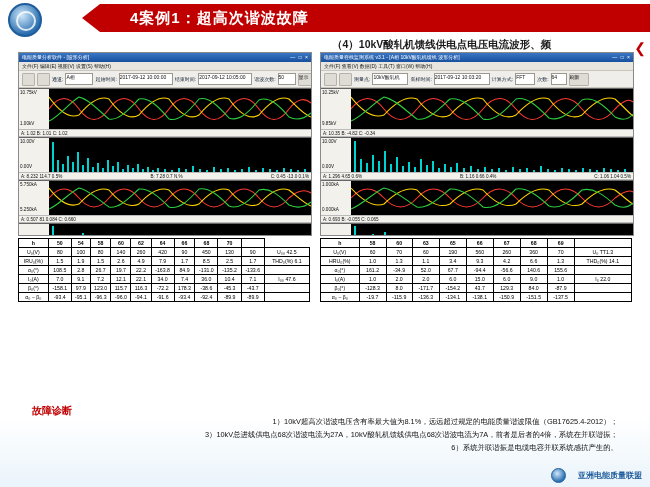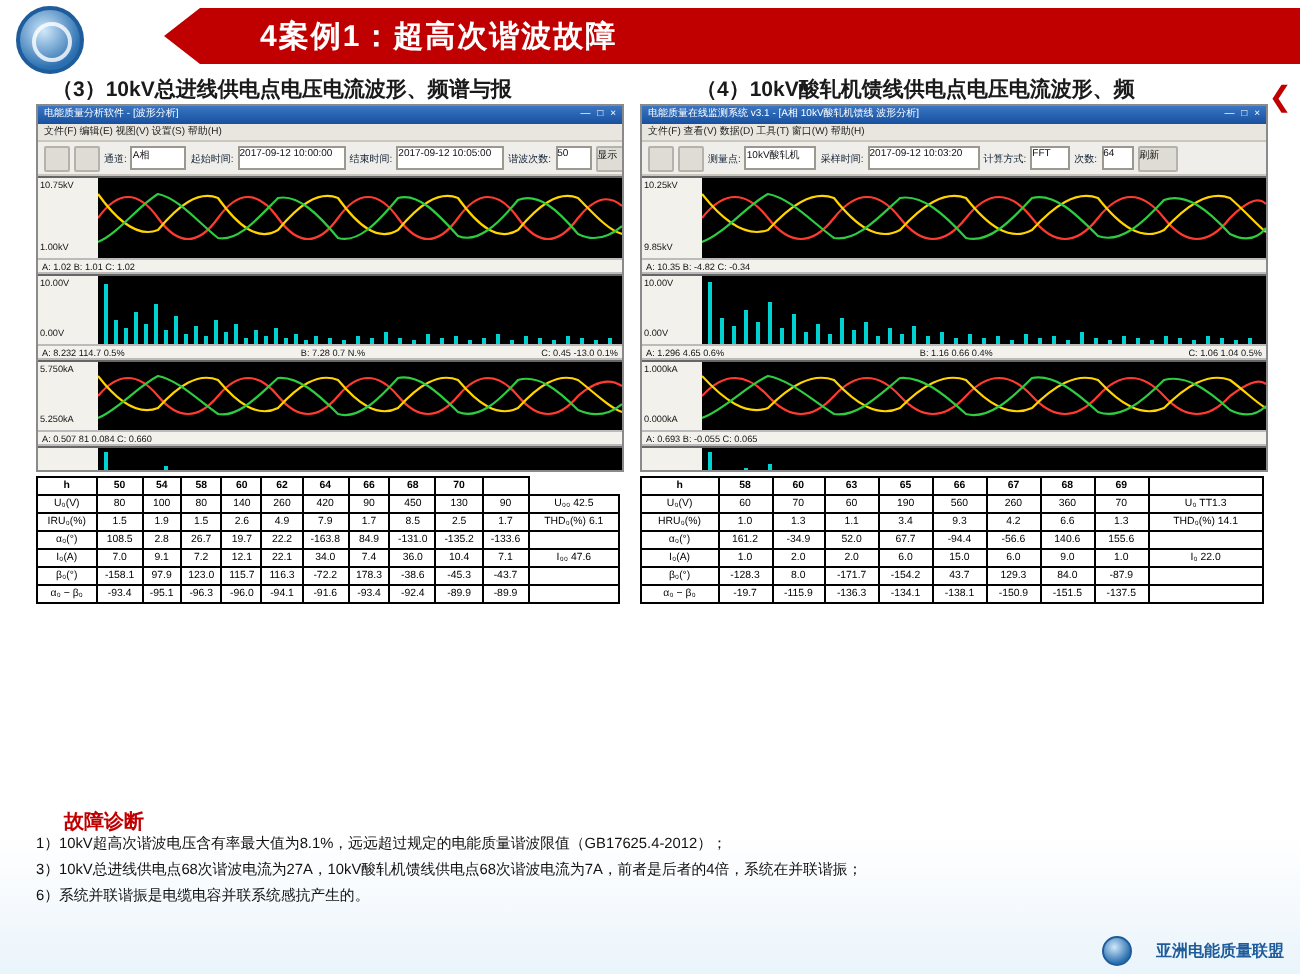--- a/index.html
+++ b/index.html
@@ -41,21 +41,21 @@
     border:2px solid #ffffff;opacity:.8;
   }
   .corner-arrow{
     position:absolute;right:4px;top:40px;color:#c00000;font-size:14px;
   }
   
   .subtitle{
     position:absolute;top:38px;font-size:10.5px;color:#1a1a1a;font-weight:bold;
   }
   .sub-left{left:26px;}
-  .sub-right{left:348px;}
+  .sub-right{left:332px;}
 
   
   .shot{
     position:absolute;border:1px solid #8a8a8a;background:#ffffff;overflow:hidden;
   }
   .shot-left{left:18px;top:52px;width:292px;height:182px;}
   .shot-right{left:320px;top:52px;width:312px;height:182px;}
 
   .winbar{
     height:9px;background:linear-gradient(180deg,#3a76c4,#17509e);
@@ -108,21 +108,21 @@
   .tbl-right{left:320px;top:238px;width:312px;}
 
   
   .diag-title{
     position:absolute;left:18px;top:404px;color:#c00000;font-size:10px;font-weight:bold;padding-left:14px;
   }
   .diag-list{
     position:absolute;left:18px;top:416px;width:600px;font-size:7.4px;color:#111;
     line-height:12px;
   }
-  .diag-list div{margin-bottom:1px;}
+  .diag-list div{margin-bottom:1px;text-align:right;}
   .footer{
     position:absolute;right:8px;bottom:4px;font-size:8px;color:#1f5c9b;font-weight:bold;
     display:flex;align-items:center;gap:12px;
   }
   .footer .fl{
     width:13px;height:13px;border-radius:50%;
     background:radial-gradient(circle at 40% 35%,#cfe8fa,#2a6fb0 70%);
     border:1px solid #1f5c9b;display:inline-block;
   }
 </style>
@@ -131,21 +131,20 @@
 
 <div class="slide">
 
   <div class="topbar">
     <div class="logo"></div>
     <div class="redband"></div>
     <div class="title-text">4案例1：超高次谐波故障</div>
   </div>
   <div class="corner-arrow">❮</div>
 
-  <div class="subtitle sub-left">（3）10kV总进线供电点电压电流波形、频谱与报</div>
   <div class="subtitle sub-right">（4）10kV酸轧机馈线供电点电压电流波形、频</div>
 
   <div class="shot shot-left">
     <div class="winbar">
       <span>电能质量分析软件 - [波形分析]</span>
       <span class="btns">— □ ×</span>
     </div>
     <div class="menubar">文件(F)  编辑(E)  视图(V)  设置(S)  帮助(H)</div>
     <div class="toolbar">
       <span class="tbtn"></span>

